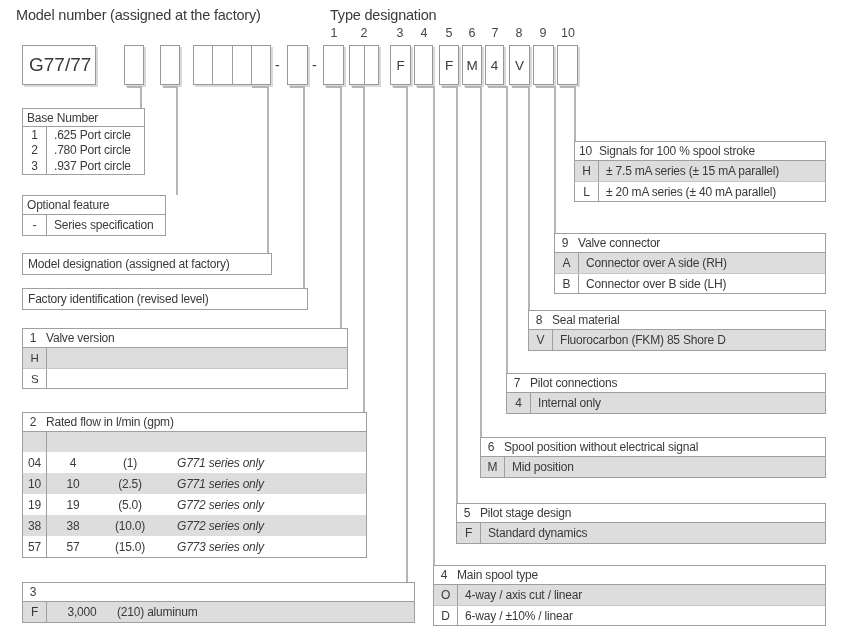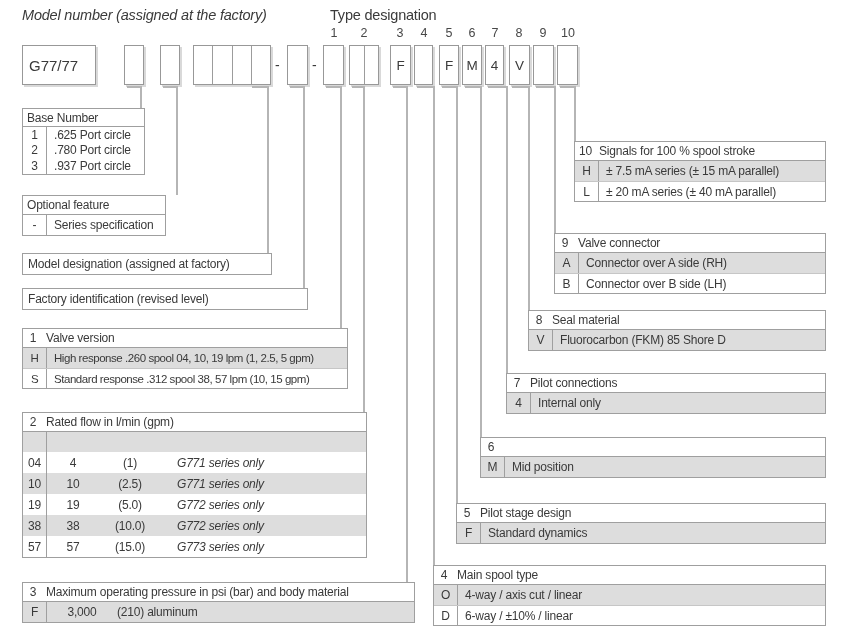--- a/index.html
+++ b/index.html
@@ -1,31 +1,31 @@
 <!DOCTYPE html>
 <html><head>
 <meta charset="utf-8">
 <style>
   html,body {margin:0; padding:0; background:#ffffff;}
   .page {position:relative; width:848px; height:636px; background:#fff;
          font-family:"Liberation Sans", sans-serif; color:#3a3a3a; overflow:hidden;}
 
   .toplabel {position:absolute; top:7px; font-size:14.5px; letter-spacing:-0.2px; white-space:nowrap;}
-  #lbl-model {left:22px;font-style:italic;}
+  #lbl-model {left:16px;}
   #lbl-type  {left:330px;}
 
   .digit {position:absolute; top:26px; font-size:12.5px; color:#474747; transform:translateX(-50%);}
 
   
   .cbox {position:absolute; top:45px; height:40px; box-sizing:border-box;
          border:1.5px solid #989898; background:#fff; box-shadow:2px 2px 0 #d9d9d9;
          display:flex; align-items:stretch; font-size:13.5px;}
   .cbox .cell {flex:1; display:flex; align-items:center; justify-content:center; border-right:1px solid #9c9c9c;}
   .cbox .cell:last-child {border-right:none;}
-  #box-base {left:22px; width:74px; font-size:15px;}
+  #box-base {left:22px; width:74px; font-size:19px;}
   #box-base .cell {justify-content:flex-start; padding-left:6px; border-right:none;}
   #box-a {left:124px; width:20px;}
   #box-b {left:160px; width:20px;}
   #box-c {left:193px; width:78px;}
   #box-d {left:287px; width:21px;}
   #b1 {left:323px; width:21px;}
   #b2 {left:349px; width:30px;}
   #b3 {left:390px; width:21px;}
   #b4 {left:414px; width:19px;}
   #b5 {left:439px; width:20px;}
@@ -219,25 +219,23 @@
     <div class="solo">Factory identification (revised level)</div>
   </div>
 
   <div class="tbl" id="tbl-1">
     <div class="hdr">
         <span class="num">1</span>
         <span>Valve version</span>
       </div>
     <div class="row shade tight">
         <span class="key">H</span>
-        <span class="txt">High response .260 spool 04, 10, 19 lpm (1, 2.5, 5 gpm)</span>
       </div>
     <div class="row tight">
         <span class="key">S</span>
-        <span class="txt">Standard response .312 spool 38, 57 lpm (10, 15 gpm)</span>
       </div>
   </div>
 
   <div class="tbl nolines" id="tbl-2">
     <div class="hdr">
         <span class="num">2</span>
         <span>Rated flow in l/min (gpm)</span>
       </div>
     <div class="row shade">
       <span class="key"></span>
@@ -270,21 +268,20 @@
         <span class="key">57</span>
         <span class="c-flow">57</span>
         <span class="c-gpm">(15.0)</span>
         <span class="c-note">G773 series only</span>
       </div>
   </div>
 
   <div class="tbl" id="tbl-3">
     <div class="hdr">
         <span class="num">3</span>
-        <span>Maximum operating pressure in psi (bar) and body material</span>
       </div>
     <div class="row shade">
         <span class="key">F</span>
         <span class="c-press">3,000</span>
         <span>(210) aluminum</span>
       </div>
   </div>
 
   <div class="tbl" id="tbl-4">
     <div class="hdr">
@@ -308,20 +305,21 @@
       </div>
     <div class="row shade">
         <span class="key">F</span>
         <span class="txt">Standard dynamics</span>
       </div>
   </div>
 
   <div class="tbl" id="tbl-6">
     <div class="hdr">
         <span class="num">6</span>
+        <span>Spool position without electrical signal</span>
       </div>
     <div class="row shade">
         <span class="key">M</span>
         <span class="txt">Mid position</span>
       </div>
   </div>
 
   <div class="tbl" id="tbl-7">
     <div class="hdr">
         <span class="num">7</span>

